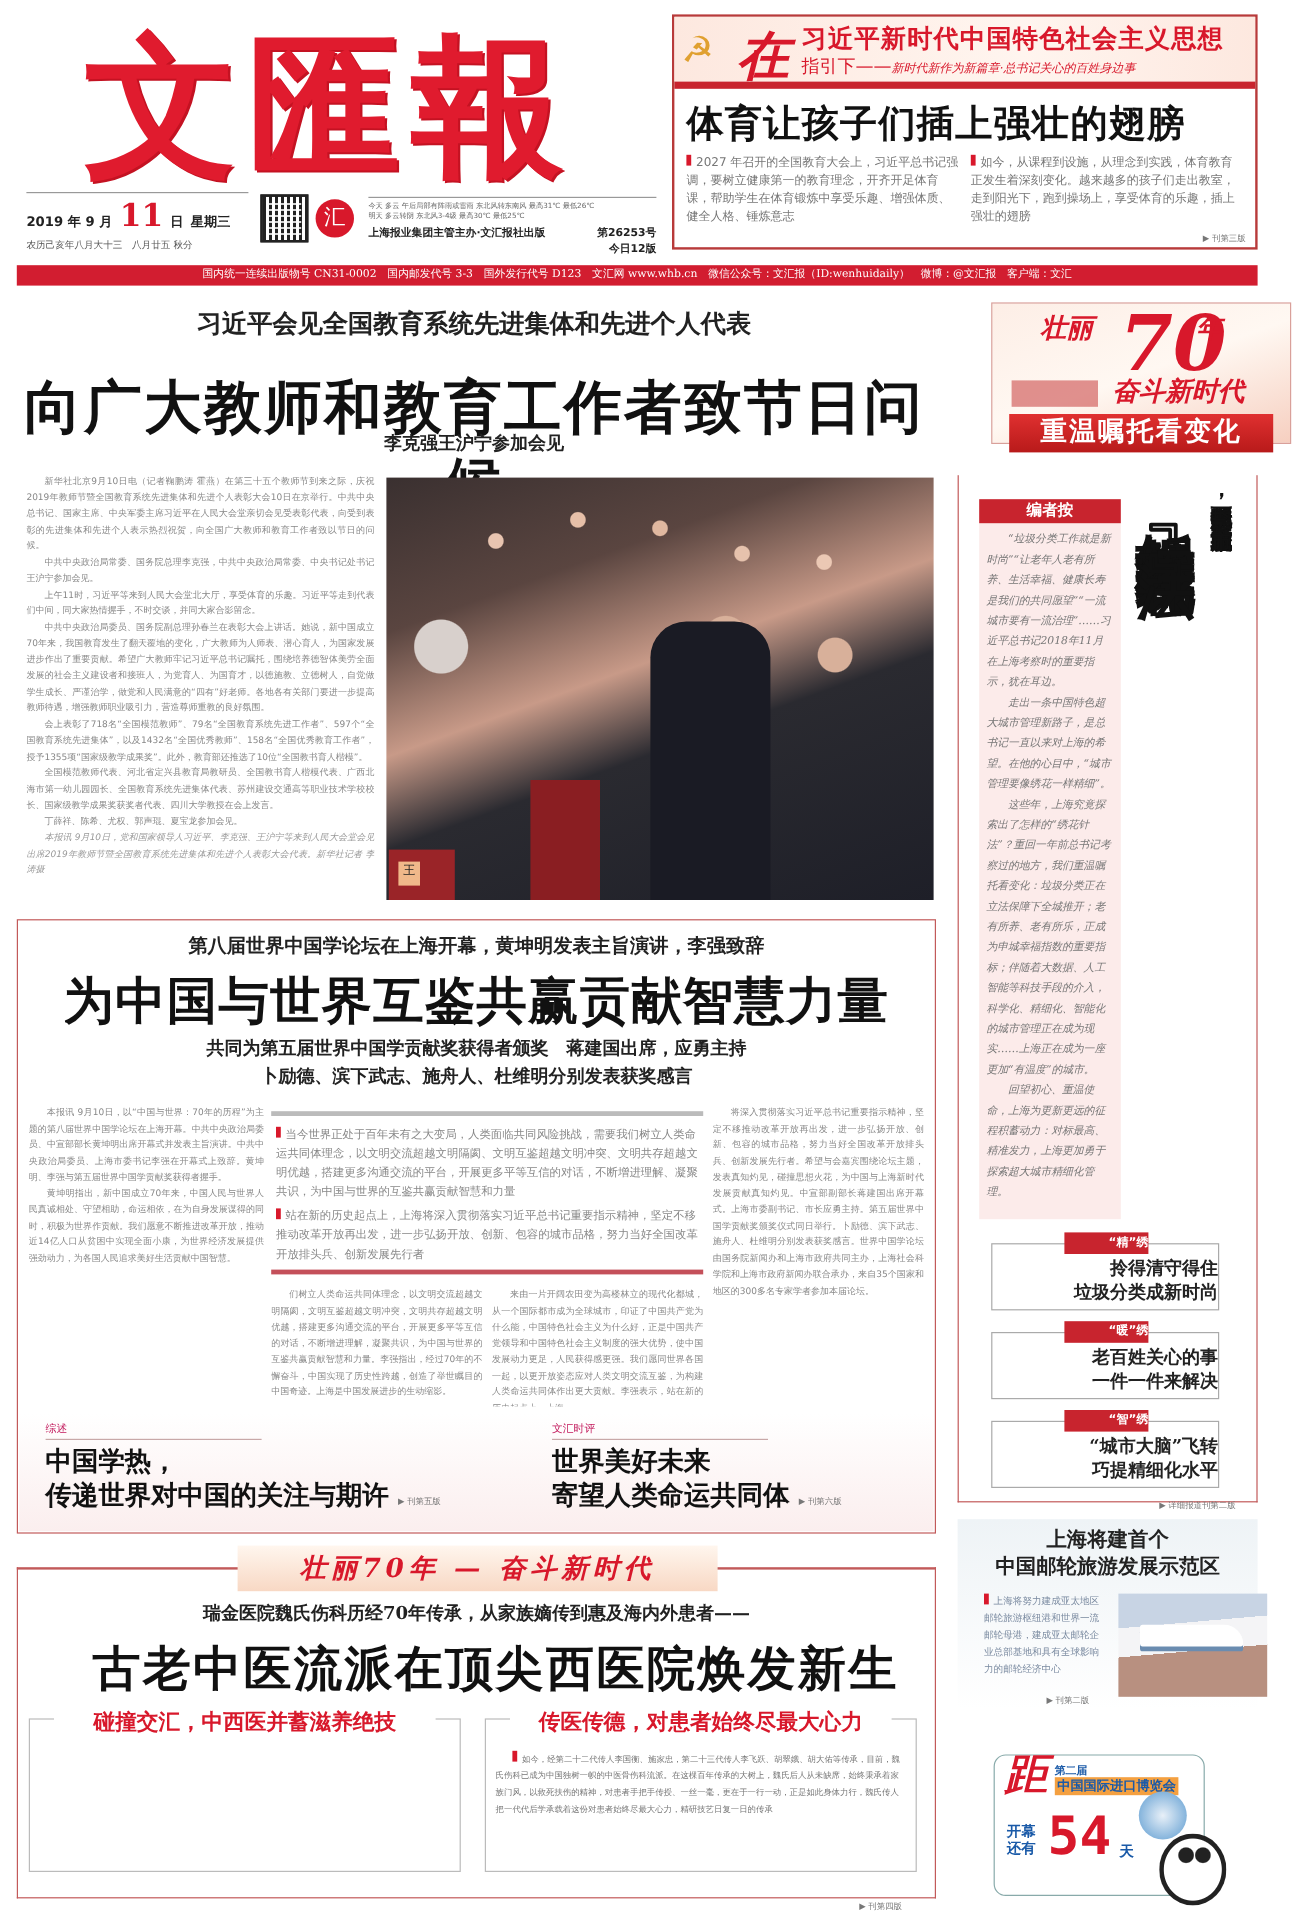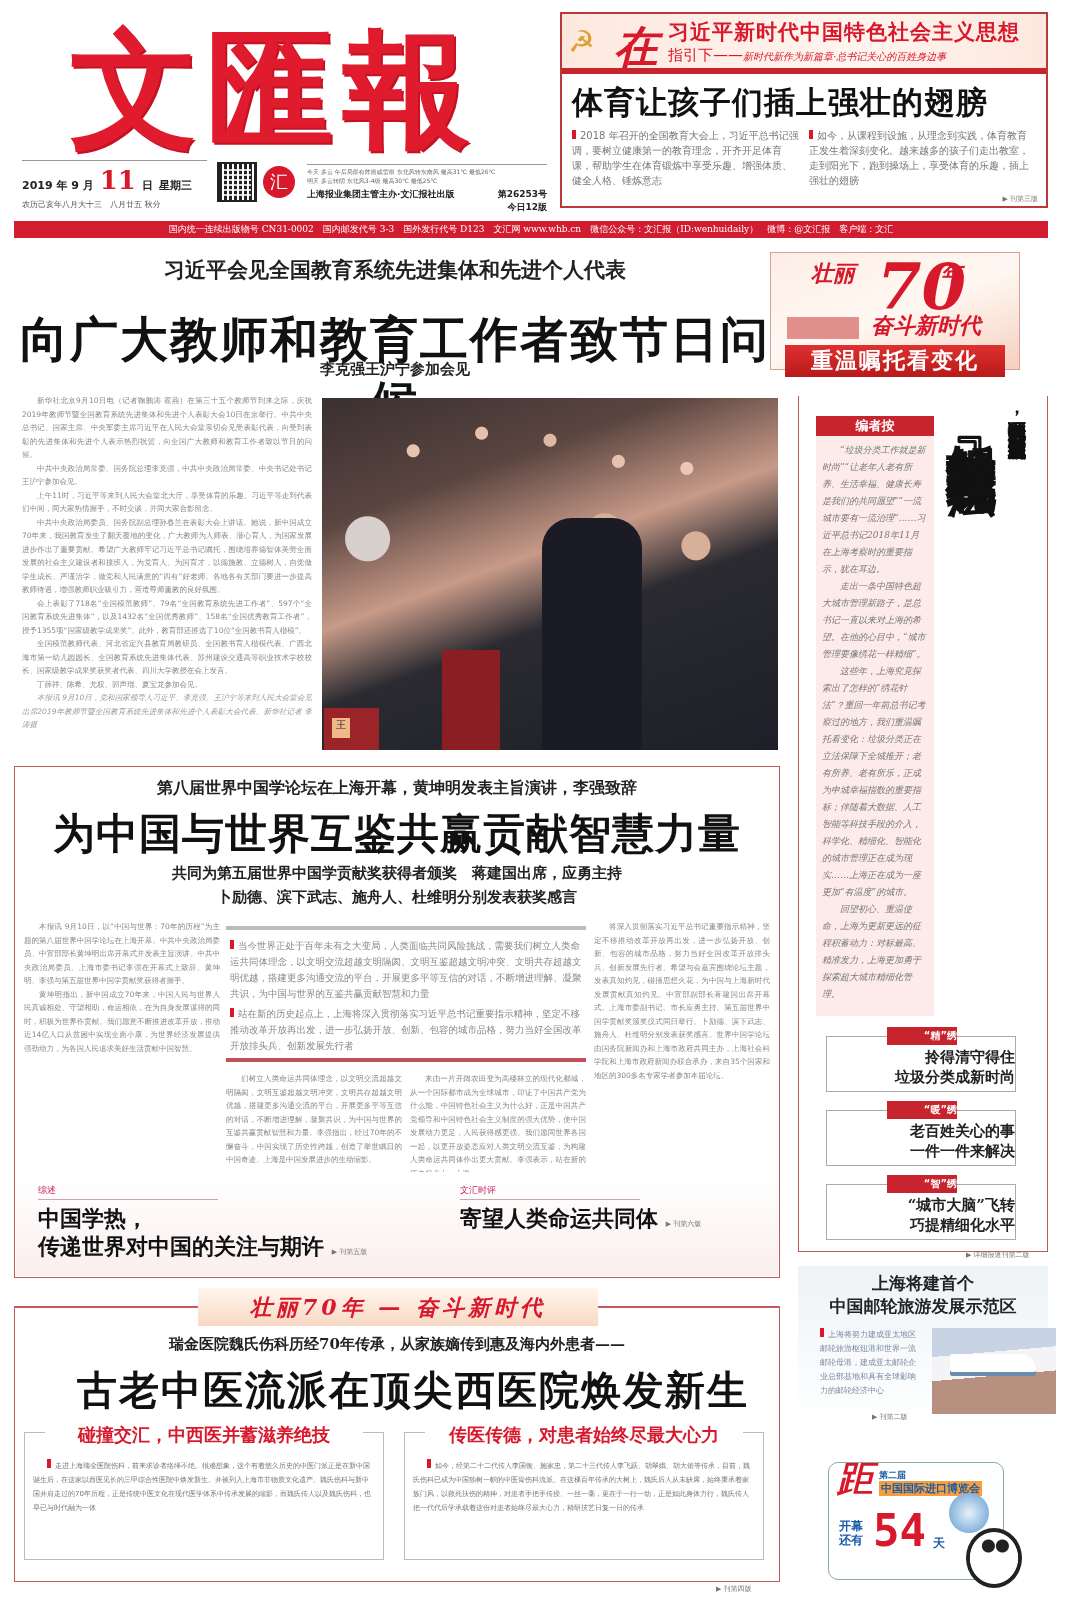--- a/index.html
+++ b/index.html
@@ -53,21 +53,21 @@
 .com-head{font-size:22px;font-weight:bold;color:#111;line-height:28px;margin-top:4px}
 .com-head .jump{font-size:7px;font-weight:normal}
 .banner70{left:198px;top:1288px;width:400px;height:38px;background:linear-gradient(#fff6ee,#f8d8c4);text-align:center;font-size:22px;font-style:italic;font-weight:bold;color:#d8182b;line-height:38px;letter-spacing:4px}
 .tcm{left:14px;top:1306px;width:766px;height:276px;border:1.5px solid #c25a5a;border-top:none}
 .tcm-line{left:14px;top:1306px;width:766px;height:1.5px;background:#c25a5a}
 .tcm-sub{left:0;top:1335px;width:794px;text-align:center;font-size:15px;font-weight:bold}
 .tcm-main{left:16px;top:1363px;width:794px;text-align:center;font-size:40px;font-weight:bold;color:#111;letter-spacing:2px}
 .tcm-box{top:1432px;width:360px;height:128px;border:1px solid #bbb;padding:26px 8px 16px}
 .tcm-box h3{position:absolute;top:-10px;left:20px;right:20px;background:#fff;text-align:center;font-family:"DejaVu Sans",sans-serif;font-size:18px;font-weight:bold;color:#d8182b}
 .tcm-box p{font-family:"DejaVu Sans",sans-serif;font-size:7px;color:#777;line-height:14px;text-indent:2em}
-.side70{left:770px;top:252px;width:250px;height:118px;background:linear-gradient(160deg,#fdeee6,#fff8f2 50%,#f6cfc0);border:1px solid #d9a09a}
+.side70{left:826px;top:252px;width:250px;height:118px;background:linear-gradient(160deg,#fdeee6,#fff8f2 50%,#f6cfc0);border:1px solid #d9a09a}
 .side70 .l1{position:absolute;left:40px;top:6px;font-size:22px;color:#d8182b;font-weight:bold;font-style:italic}
 .side70 .n70{position:absolute;left:106px;top:-4px;font-size:64px;color:#d8182b;font-weight:bold;font-style:italic}
 .side70 .l2{position:absolute;left:100px;top:58px;font-size:22px;color:#d8182b;font-weight:bold;font-style:italic}
 .side70 .gate{position:absolute;left:16px;top:64px;width:72px;height:22px;background:#c63a3a;opacity:.55}
 .side70 .l3{position:absolute;left:14px;top:92px;width:220px;height:32px;background:linear-gradient(#e03030,#b81a1a);color:#fff;text-align:center;font-family:"DejaVu Sans",sans-serif;font-size:22px;font-weight:bold;line-height:32px;letter-spacing:2px}
 .sidebox{left:798px;top:396px;width:250px;height:856px;border:1.5px solid #c25a5a;border-top:none}
 .editornote{left:816px;top:416px;width:118px;height:600px;background:#fcebea}
 .en-tag{background:#c8242e;color:#fff;text-align:center;font-family:"DejaVu Sans",sans-serif;font-size:13px;font-weight:bold;height:20px;line-height:20px}
 .en-body{padding:6px 6px;font-size:9px;color:#777;line-height:17px;text-indent:2em;font-style:italic}
 .vhead{left:944px;top:404px;width:56px;font-size:50px;font-weight:bold;color:#111;writing-mode:vertical-rl;line-height:56px;letter-spacing:2px}
@@ -117,21 +117,21 @@
 
 <div class="abs topbox">
   <div class="topbanner">
     <span class="sickle">☭</span>
     <span class="zai">在</span>
     <span class="t1">习近平新时代中国特色社会主义思想</span>
     <span class="t2"><span>指引下——</span><small>新时代新作为新篇章·总书记关心的百姓身边事</small></span>
   </div>
   <div class="tophead">体育让孩子们插上强壮的翅膀</div>
   <div class="topcols">
-    <p><span class="mark"></span><span>2018 年召开的全国教育大会上，习近平总书记强调，要树立健康第一的教育理念，开齐开足体育课，帮助学生在体育锻炼中享受乐趣、增强体质、健全人格、锤炼意志</span></p>
+    <p><span class="mark"></span><span>2027 年召开的全国教育大会上，习近平总书记强调，要树立健康第一的教育理念，开齐开足体育课，帮助学生在体育锻炼中享受乐趣、增强体质、健全人格、锤炼意志</span></p>
     <p><span class="mark"></span><span>如今，从课程到设施，从理念到实践，体育教育正发生着深刻变化。越来越多的孩子们走出教室，走到阳光下，跑到操场上，享受体育的乐趣，插上强壮的翅膀</span></p>
   </div>
   <div class="jump" style="position:absolute;right:8px;bottom:2px">▶ 刊第三版</div>
 </div>
 
 <div class="abs redbar">国内统一连续出版物号 CN31-0002　国内邮发代号 3-3　国外发行代号 D123　文汇网 www.whb.cn　微信公众号：文汇报（ID:wenhuidaily）　微博：@文汇报　客户端：文汇</div>
 
 <div class="abs lead-sub">习近平会见全国教育系统先进集体和先进个人代表</div>
 <div class="abs lead-main">向广大教师和教育工作者致节日问候</div>
 <div class="abs lead-sub2">李克强王沪宁参加会见</div>
@@ -174,33 +174,33 @@
   <div style="position:absolute;left:22px;top:6px;width:380px">
     <div class="com-tag">综述</div>
     <div class="com-head">
       <div>中国学热，</div>
       <div><span>传递世界对中国的关注与期许</span> <span class="jump">▶ 刊第五版</span></div>
     </div>
   </div>
   <div style="position:absolute;left:444px;top:6px;width:320px">
     <div class="com-tag">文汇时评</div>
     <div class="com-head">
+      <div>世界美好未来</div>
       <div><span>寄望人类命运共同体</span> <span class="jump">▶ 刊第六版</span></div>
     </div>
   </div>
 </div>
 
 <div class="abs tcm"></div>
 <div class="abs tcm-line"></div>
 <div class="abs banner70">壮丽70年 — 奋斗新时代</div>
 <div class="abs tcm-sub">瑞金医院魏氏伤科历经70年传承，从家族嫡传到惠及海内外患者——</div>
 <div class="abs tcm-main">古老中医流派在顶尖西医院焕发新生</div>
 <div class="abs tcm-box" style="left:24px">
   <h3>碰撞交汇，中西医并蓄滋养绝技</h3>
-  <p><span class="mark"></span><span>走进上海瑞金医院伤科，前来求诊者络绎不绝。很难想象，这个有着悠久历史的中医门派正是在新中国诞生后，在这家以西医见长的三甲综合性医院中焕发新生。并被列入上海市非物质文化遗产。魏氏伤科与新中国并肩走过的70年历程，正是传统中医文化在现代医学体系中传承发展的缩影，而魏氏传人以及魏氏伤科，也早已与时代融为一体</span></p>
 </div>
 <div class="abs tcm-box" style="left:404px">
   <h3>传医传德，对患者始终尽最大心力</h3>
   <p><span class="mark"></span><span>如今，经第二十二代传人李国衡、施家忠，第二十三代传人李飞跃、胡翠娥、胡大佑等传承，目前，魏氏伤科已成为中国独树一帜的中医骨伤科流派。在这棵百年传承的大树上，魏氏后人从未缺席，始终秉承着家族门风，以救死扶伤的精神，对患者手把手传授、一丝一毫，更在于一行一动，正是如此身体力行，魏氏传人把一代代后学承载着这份对患者始终尽最大心力，精研技艺日复一日的传承</span></p>
 </div>
 <div class="abs jump" style="left:716px;top:1584px">▶ 刊第四版</div>
 
 <div class="abs side70">
   <span class="l1">壮丽</span>
   <span class="n70">70</span>

